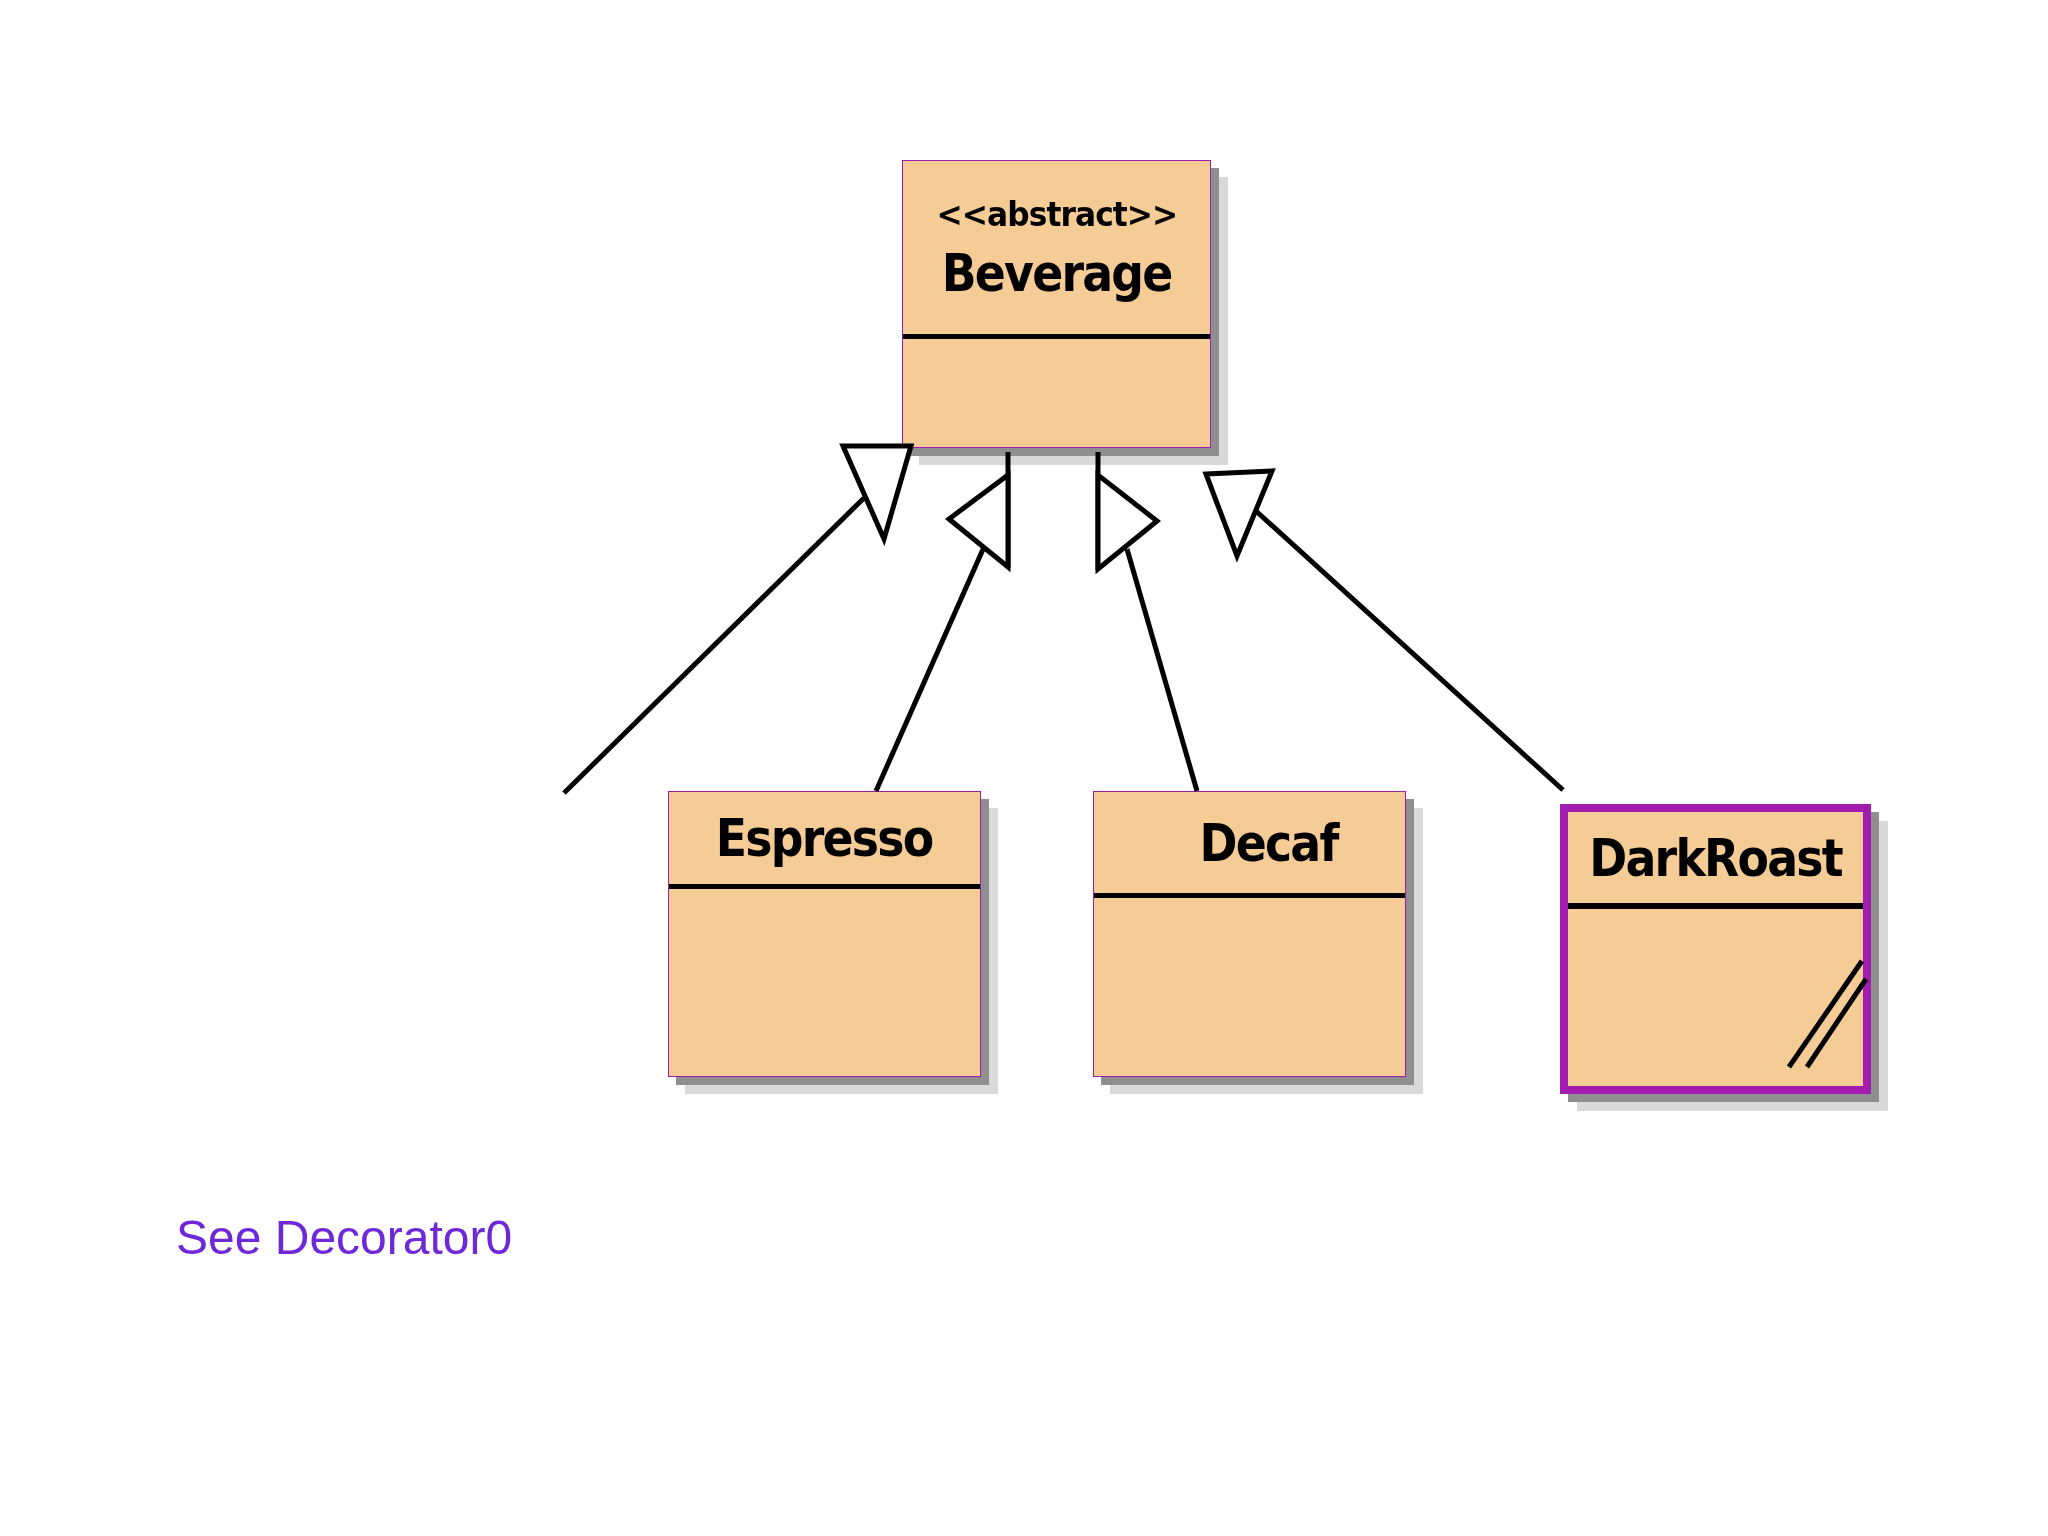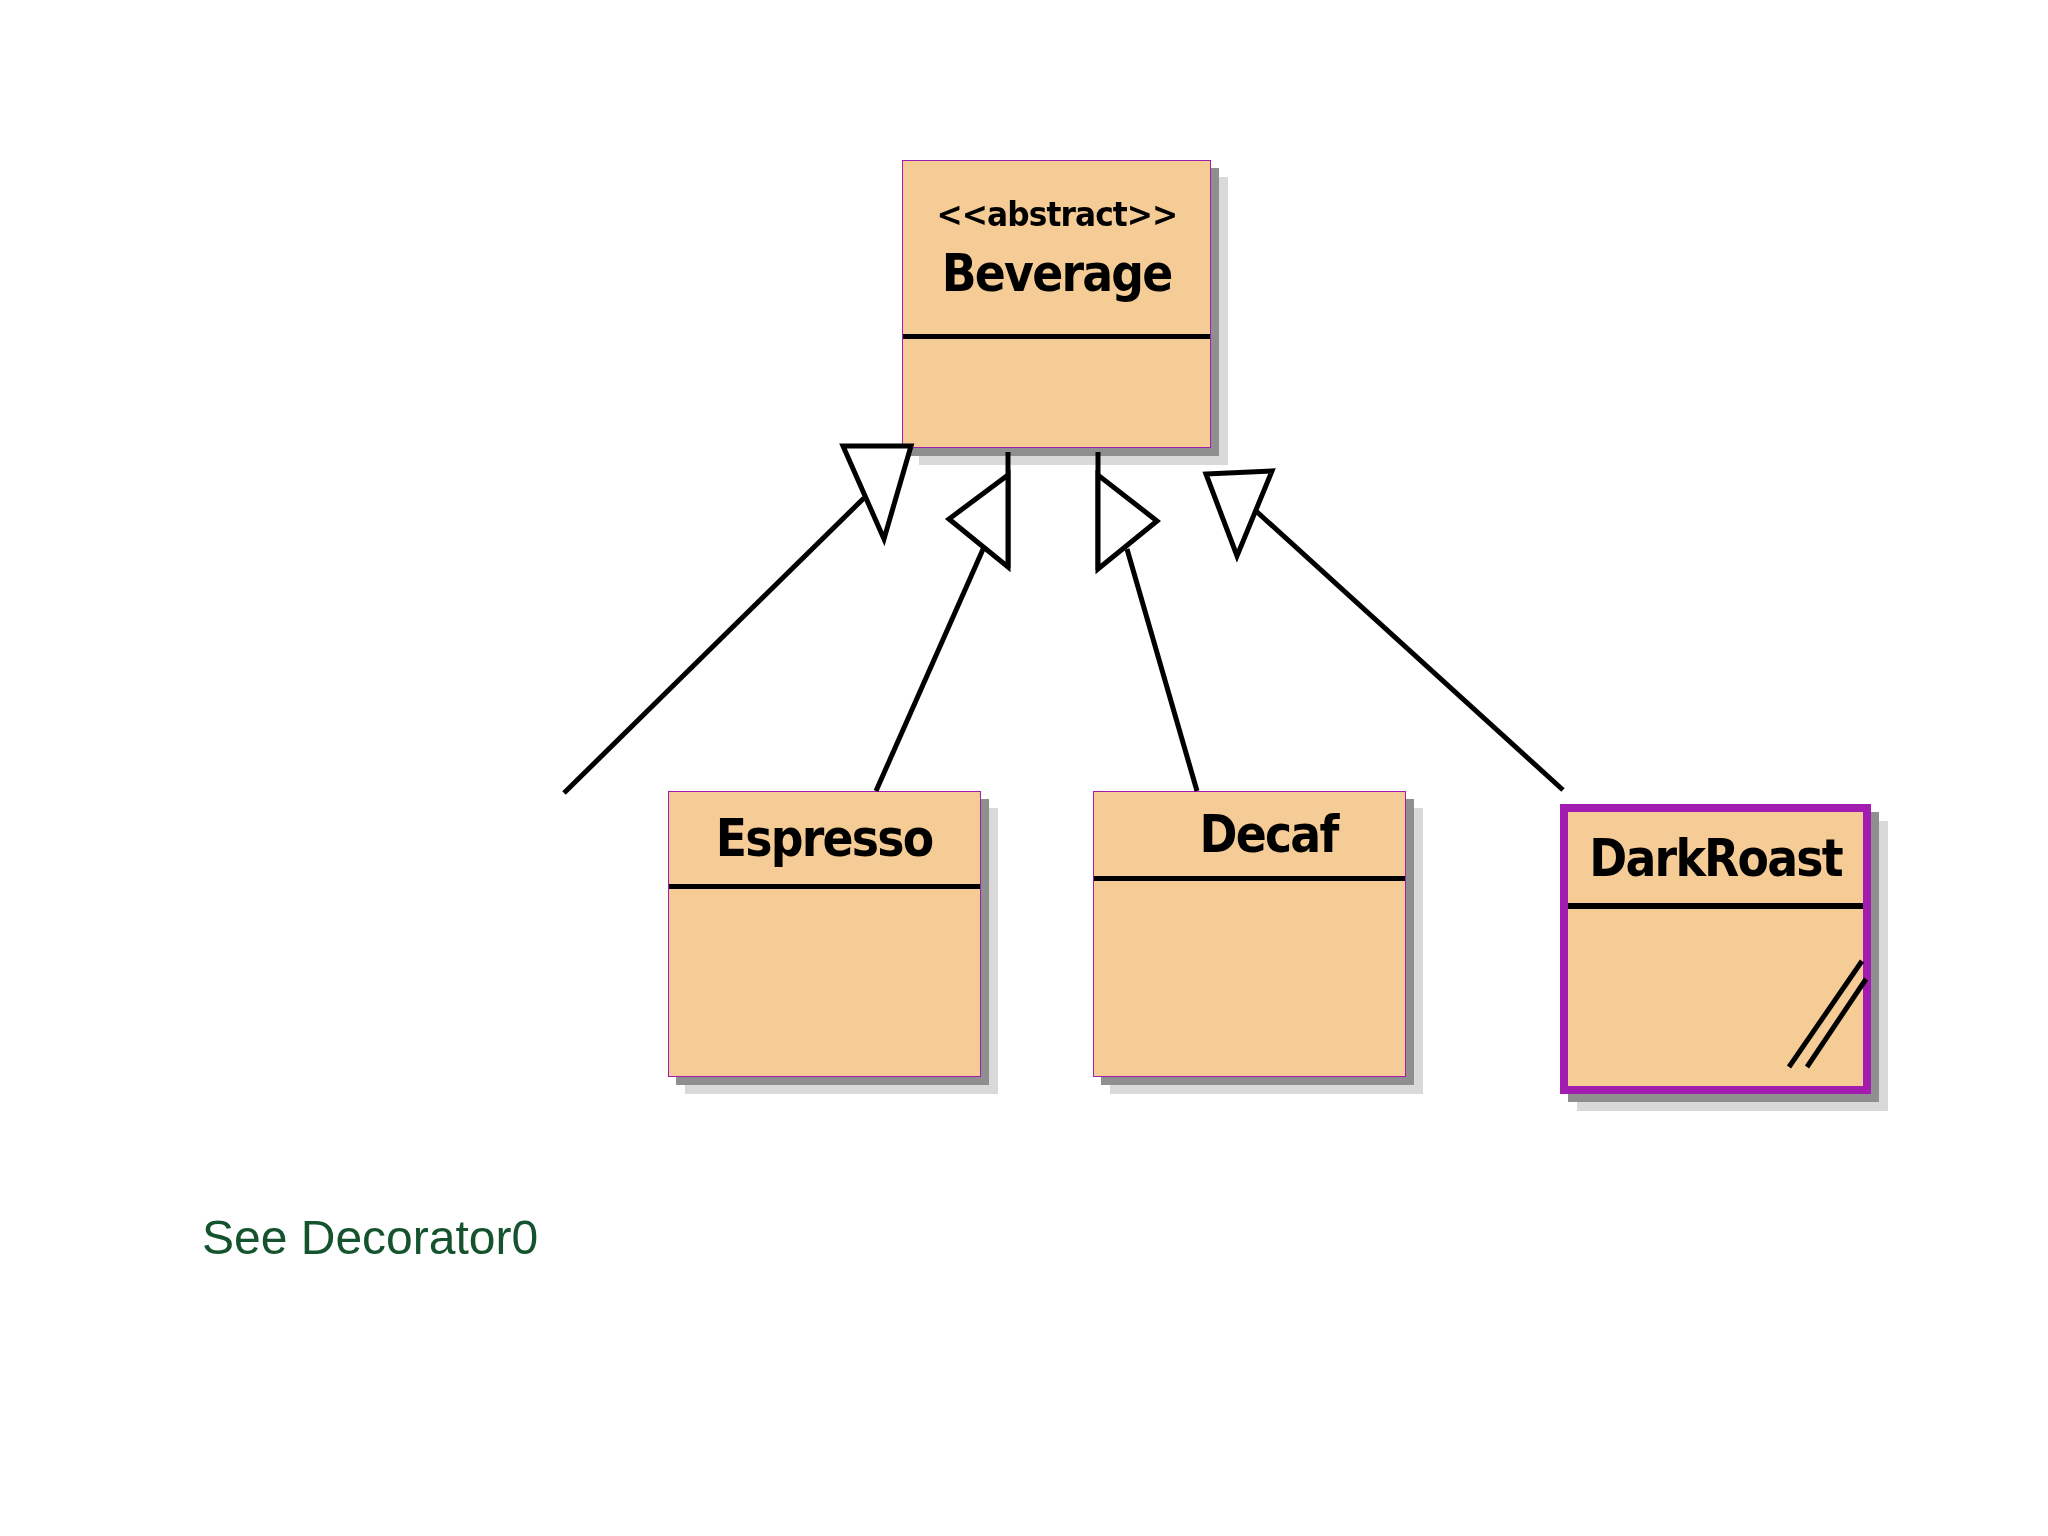--- a/index.html
+++ b/index.html
@@ -61,21 +61,21 @@
   #box-beverage   { left: 902px;  top: 160px; width: 309px; height: 288px; }
   #box-beverage .uml-title { height: 178px; }
 
   #box-houseblend { left: 242px;  top: 792px; width: 351px; height: 285px; }
   #box-houseblend .uml-title { height: 96px; }
 
   #box-espresso   { left: 668px;  top: 791px; width: 313px; height: 286px; }
   #box-espresso .uml-title { height: 97px; }
 
   #box-decaf      { left: 1093px; top: 791px; width: 313px; height: 286px; }
-  #box-decaf .uml-title { height: 89px; padding-left: 38px; }
+  #box-decaf .uml-title { height: 106px; padding-left: 38px; }
 
   #box-darkroast  { left: 1560px; top: 804px; width: 311px; height: 290px; border-width: 8px; }
   #box-darkroast .uml-title { height: 97px; border-bottom-width: 6px; }
 
   
   #connector-layer {
     position: absolute;
     left: 0; top: 0;
     width: 2048px;
     height: 1536px;
@@ -88,26 +88,26 @@
   #connector-layer polygon {
     fill: #ffffff;
     stroke: #000;
     stroke-width: 5;
     stroke-linejoin: miter;
   }
 
   
   #note {
     position: absolute;
-    left: 202px;
+    left: 176px;
     top: 1212px;
     font-family: "Liberation Sans", sans-serif;
     font-size: 48px;
     line-height: 1.1;
-    color: #14532d;
+    color: #6d28d9;
     white-space: nowrap;
   }
 </style>
 </head>
 <body>
 
 <div id="stage">
 
   <div class="uml-box" id="box-beverage">
     <div class="uml-title">

